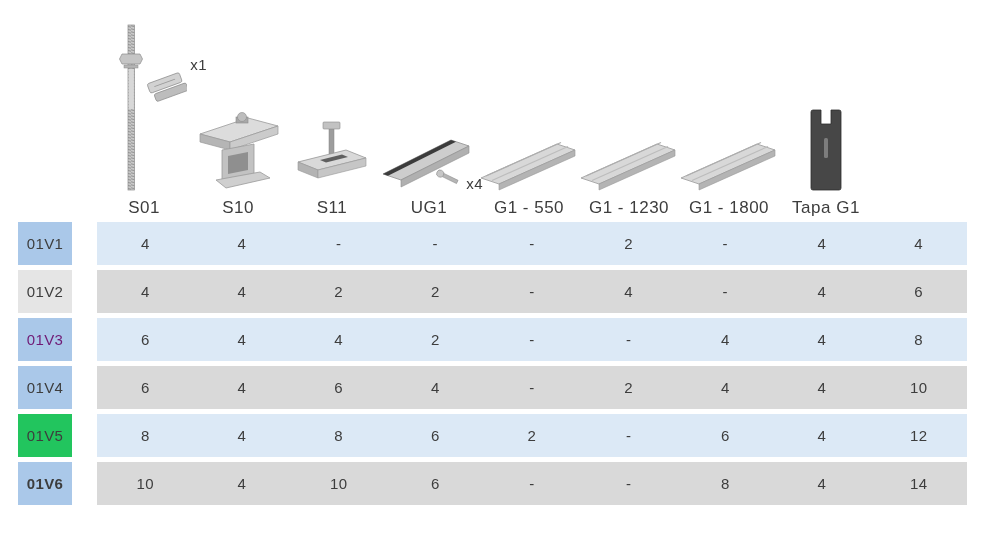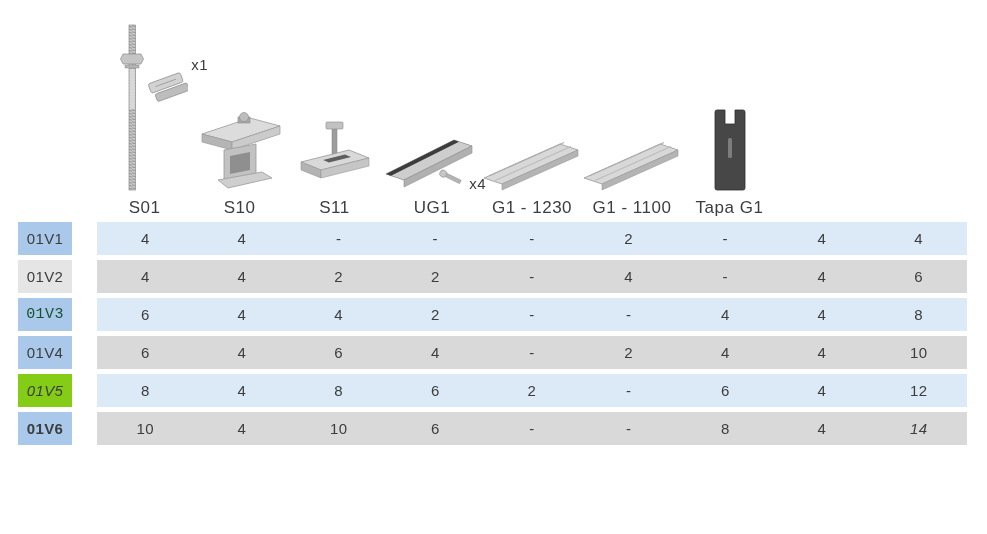--- a/index.html
+++ b/index.html
@@ -25,21 +25,21 @@
   }
   .col-label {
     height:28px; display:flex; align-items:center; justify-content:center;
     font-size:17px; letter-spacing:0.5px; white-space:nowrap;
   }
   .badge { position:absolute; font-size:15px; color:#3d3d3d; letter-spacing:0.4px; }
   .badge-s01 { top:48px; right:-16px; }
   .badge-ug1 { bottom:2px; right:-4px; }
 
   
-  .trow { height:33px; margin-bottom:5px; }
+  .trow { height:43px; margin-bottom:5px; }
   .rlabel {
     display:flex; align-items:center; justify-content:center;
     font-size:15px; letter-spacing:0.4px;
   }
   .cells { display:grid; grid-template-columns:repeat(9,1fr); }
   .cell {
     display:flex; align-items:center; justify-content:center;
     font-size:15px; letter-spacing:0.4px;
   }
   svg { display:block; }
@@ -116,43 +116,54 @@
             <g transform="translate(62,44) rotate(26)">
               <rect x="2" y="0" width="17" height="3.6" fill="#b5b5b5" stroke="#858585" stroke-width="0.5"></rect>
               <circle cx="0" cy="1.8" r="3.6" fill="#c6c6c6" stroke="#858585" stroke-width="0.5"></circle>
             </g>
           </svg>
           <span class="badge badge-ug1">x4</span>
         </div>
         <div class="col-label">UG1</div>
       </div>
 
-
       <div class="col-header">
         <div class="img-box">
           <svg width="100" height="58" viewBox="0 0 100 58" aria-hidden="true">
             <polygon points="2,42 78,8 96,14 20,48" fill="#d8d8d8" stroke="#999999" stroke-width="0.8"></polygon>
             <line x1="7" y1="40" x2="82" y2="6.5" stroke="#aeaeae" stroke-width="1.2"></line>
             <line x1="13" y1="44.5" x2="89" y2="10.5" stroke="#bcbcbc" stroke-width="1.2"></line>
             <polygon points="96,14 96,20 20,54 20,48" fill="#b4b4b4" stroke="#999999" stroke-width="0.6"></polygon>
           </svg>
         </div>
-        <div class="col-label">G1 - 1230</div>
+        <div class="col-label">G1 - 550</div>
       </div>
 
       <div class="col-header">
         <div class="img-box">
           <svg width="100" height="58" viewBox="0 0 100 58" aria-hidden="true">
             <polygon points="2,42 78,8 96,14 20,48" fill="#d8d8d8" stroke="#999999" stroke-width="0.8"></polygon>
             <line x1="7" y1="40" x2="82" y2="6.5" stroke="#aeaeae" stroke-width="1.2"></line>
             <line x1="13" y1="44.5" x2="89" y2="10.5" stroke="#bcbcbc" stroke-width="1.2"></line>
             <polygon points="96,14 96,20 20,54 20,48" fill="#b4b4b4" stroke="#999999" stroke-width="0.6"></polygon>
           </svg>
         </div>
-        <div class="col-label">G1 - 1100</div>
+        <div class="col-label">G1 - 1230</div>
+      </div>
+
+      <div class="col-header">
+        <div class="img-box">
+          <svg width="100" height="58" viewBox="0 0 100 58" aria-hidden="true">
+            <polygon points="2,42 78,8 96,14 20,48" fill="#d8d8d8" stroke="#999999" stroke-width="0.8"></polygon>
+            <line x1="7" y1="40" x2="82" y2="6.5" stroke="#aeaeae" stroke-width="1.2"></line>
+            <line x1="13" y1="44.5" x2="89" y2="10.5" stroke="#bcbcbc" stroke-width="1.2"></line>
+            <polygon points="96,14 96,20 20,54 20,48" fill="#b4b4b4" stroke="#999999" stroke-width="0.6"></polygon>
+          </svg>
+        </div>
+        <div class="col-label">G1 - 1800</div>
       </div>
 
       <div class="col-header">
         <div class="img-box">
           <svg width="52" height="88" viewBox="0 0 52 88" aria-hidden="true">
             <path d="M13,4 H21 V18 H31 V4 H39 A2,2 0 0 1 41,6 V82 A2,2 0 0 1 39,84 H13 A2,2 0 0 1 11,82 V6 A2,2 0 0 1 13,4 Z" fill="#474747" stroke="#2e2e2e" stroke-width="0.8"></path>
             <rect x="24" y="32" width="4" height="20" rx="1.5" fill="#7d7d7d"></rect>
           </svg>
         </div>
         <div class="col-label">Tapa G1</div>
@@ -185,21 +196,21 @@
           <div class="cell" style="color: rgb(61, 61, 61);">2</div>
           <div class="cell" style="color: rgb(61, 61, 61);">2</div>
           <div class="cell" style="color: rgb(61, 61, 61);">-</div>
           <div class="cell" style="color: rgb(61, 61, 61);">4</div>
           <div class="cell" style="color: rgb(61, 61, 61);">-</div>
           <div class="cell" style="color: rgb(61, 61, 61);">4</div>
           <div class="cell" style="color: rgb(61, 61, 61);">6</div>
         </div>
       </div>
       <div class="trow gridcols">
-        <div class="rlabel" style="background: rgb(170, 200, 233); color: #14532d; font-family: Liberation Mono, monospace;">01V3</div>
+        <div class="rlabel" style="background: rgb(170, 200, 233); color: #701a75;">01V3</div>
         <div class="cells" style="background: rgb(220, 233, 246);">
           <div class="cell" style="color: rgb(61, 61, 61);">6</div>
           <div class="cell" style="color: rgb(61, 61, 61);">4</div>
           <div class="cell" style="color: rgb(61, 61, 61);">4</div>
           <div class="cell" style="color: rgb(61, 61, 61);">2</div>
           <div class="cell" style="color: rgb(61, 61, 61);">-</div>
           <div class="cell" style="color: rgb(61, 61, 61);">-</div>
           <div class="cell" style="color: rgb(61, 61, 61);">4</div>
           <div class="cell" style="color: rgb(61, 61, 61);">4</div>
           <div class="cell" style="color: rgb(61, 61, 61);">8</div>
@@ -213,21 +224,21 @@
           <div class="cell" style="color: rgb(61, 61, 61);">6</div>
           <div class="cell" style="color: rgb(61, 61, 61);">4</div>
           <div class="cell" style="color: rgb(61, 61, 61);">-</div>
           <div class="cell" style="color: rgb(61, 61, 61);">2</div>
           <div class="cell" style="color: rgb(61, 61, 61);">4</div>
           <div class="cell" style="color: rgb(61, 61, 61);">4</div>
           <div class="cell" style="color: rgb(61, 61, 61);">10</div>
         </div>
       </div>
       <div class="trow gridcols">
-        <div class="rlabel" style="background: #84cc16; color: rgb(61, 61, 61); font-style: italic;">01V5</div>
+        <div class="rlabel" style="background: #22c55e; color: rgb(61, 61, 61);">01V5</div>
         <div class="cells" style="background: rgb(220, 233, 246);">
           <div class="cell" style="color: rgb(61, 61, 61);">8</div>
           <div class="cell" style="color: rgb(61, 61, 61);">4</div>
           <div class="cell" style="color: rgb(61, 61, 61);">8</div>
           <div class="cell" style="color: rgb(61, 61, 61);">6</div>
           <div class="cell" style="color: rgb(61, 61, 61);">2</div>
           <div class="cell" style="color: rgb(61, 61, 61);">-</div>
           <div class="cell" style="color: rgb(61, 61, 61);">6</div>
           <div class="cell" style="color: rgb(61, 61, 61);">4</div>
           <div class="cell" style="color: rgb(61, 61, 61);">12</div>
@@ -237,18 +248,18 @@
         <div class="rlabel" style="background: rgb(170, 200, 233); color: rgb(61, 61, 61); font-weight: bold;">01V6</div>
         <div class="cells" style="background: rgb(217, 217, 217);">
           <div class="cell" style="color: rgb(61, 61, 61);">10</div>
           <div class="cell" style="color: rgb(61, 61, 61);">4</div>
           <div class="cell" style="color: rgb(61, 61, 61);">10</div>
           <div class="cell" style="color: rgb(61, 61, 61);">6</div>
           <div class="cell" style="color: rgb(61, 61, 61);">-</div>
           <div class="cell" style="color: rgb(61, 61, 61);">-</div>
           <div class="cell" style="color: rgb(61, 61, 61);">8</div>
           <div class="cell" style="color: rgb(61, 61, 61);">4</div>
-          <div class="cell" style="color: rgb(61, 61, 61); font-style: italic;">14</div>
+          <div class="cell" style="color: rgb(61, 61, 61);">14</div>
         </div>
       </div>
     </div>
 
 </div>
 
 </body></html>

